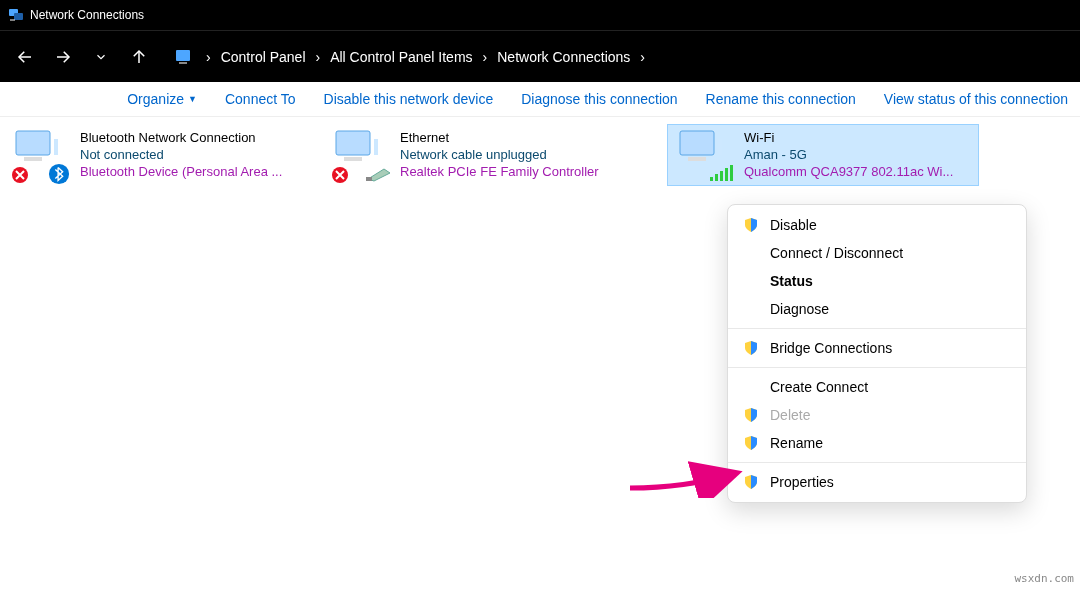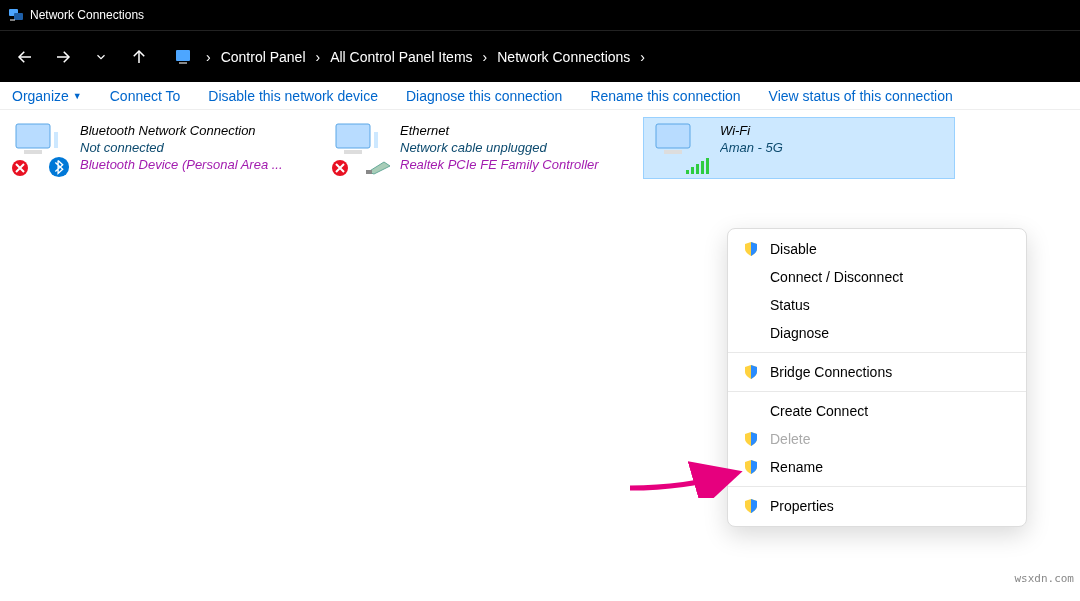--- a/index.html
+++ b/index.html
@@ -7,39 +7,39 @@
   
   .titlebar { height:30px; background:#000; color:#fff; display:flex; align-items:center; padding:0 8px; font-size:12px; }
   .titlebar svg { margin-right:6px; }
   
   .addr { height:52px; background:#000; display:flex; align-items:center; padding:0 8px; gap:4px; border-top:1px solid #222;}
   .navbtn { width:34px; height:34px; display:flex; align-items:center; justify-content:center; color:#fff; border-radius:4px;}
   .crumb-wrap { flex:1; height:34px; display:flex; align-items:center; margin-left:4px; color:#fff; font-size:14px; }
   .crumb { padding:0 4px; cursor:default; }
   .sep-chev { padding:0 6px; color:#fff; }
   
-  .cmdbar { height:28px; display:flex; align-items:center; padding:0 12px; gap:28px; border-bottom:1px solid #eee; }
+  .cmdbar { height:35px; display:flex; align-items:center; padding:0 12px; gap:28px; border-bottom:1px solid #eee;justify-content:flex-end; }
   .cmdlink { color:#0066cc; font-size:14px; display:flex; align-items:center; gap:4px; cursor:default;}
   .dropdown-caret { font-size:9px; }
   
-  .content { padding:8px 4px; display:flex; gap:0;font-style:italic; }
+  .content { padding:8px 4px; display:flex; gap:0; }
   .conn { width:320px; display:flex; padding:4px 8px; gap:8px; }
-  .conn.selected { background:#cce8ff; outline:1px solid #99d1ff; }
+  .conn.selected { background:#cce8ff; outline:1px solid #99d1ff;margin-left:24px; }
   .iconbox { width:60px; height:52px; position:relative; flex-shrink:0; }
   .txt { font-size:13px; line-height:17px; color:#000; overflow:hidden; }
   .txt .l1 { white-space:nowrap; overflow:hidden; text-overflow:ellipsis;}
   .txt .l2 { color:#0c4a6e; white-space:nowrap; overflow:hidden; text-overflow:ellipsis;}
   .txt .l3 { color:#a21caf; white-space:nowrap; overflow:hidden; text-overflow:ellipsis;}
   
-  .ctxmenu { position:absolute; left:727px; top:204px; width:300px; background:#fff; border:1px solid #ddd; border-radius:8px; box-shadow:0 8px 24px rgba(0,0,0,.15); padding:6px 0; font-size:14px;margin-top:24px;}
+  .ctxmenu { position:absolute; left:727px; top:204px; width:300px; background:#fff; border:1px solid #ddd; border-radius:8px; box-shadow:0 8px 24px rgba(0,0,0,.15); padding:6px 0; font-size:14px;}
   .ctxitem { height:28px; display:flex; align-items:center; padding:0 14px; gap:10px; cursor:default;}
   .ctxitem.disabled { color:#aaa;text-align:right; }
   .ctxitem .shield { width:18px; display:flex; justify-content:center; }
   .ctxsep { height:1px; background:#e8e8e8; margin:5px 0; }
-  .bold { font-weight:400; }
+  .bold { font-weight:700; }
   
   .arrow-ann { position:absolute; left:625px; top:428px; pointer-events:none;}
   
   .wm { position:absolute; right:6px; bottom:16px; font-size:11px; color:#888; font-family:monospace;}
   
   .shield-svg { width:16px;height:16px;}
   .monitor-svg { width:48px;height:40px;}
   .redx { position:absolute; left:-2px; bottom:-4px; width:20px;height:20px;}
   .bt { position:absolute; left:36px; bottom:-4px;}
   .plug { position:absolute; left:34px; bottom:-2px; }
@@ -168,20 +168,21 @@
           <rect x="0" y="14" width="3" height="4" fill="#2ecc40"></rect>
           <rect x="5" y="11" width="3" height="7" fill="#2ecc40"></rect>
           <rect x="10" y="8" width="3" height="10" fill="#2ecc40"></rect>
           <rect x="15" y="5" width="3" height="13" fill="#2ecc40"></rect>
           <rect x="20" y="2" width="3" height="16" fill="#2ecc40"></rect>
         </svg>
     </div>
     <div class="txt">
       <div class="l1">Wi-Fi</div>
       <div class="l2">Aman - 5G</div>
+      <div class="l3">Qualcomm QCA9377 802.11ac Wi...</div>
     </div>
   </div>
 </div>
 
 <div class="ctxmenu">
   <div class="ctxitem">
     <span class="shield">
         <svg class="shield-svg" viewBox="0 0 16 16">
           <path d="M8 1 L14 3 V8 C14 12 8 15 8 15 C8 15 2 12 2 8 V3 Z" fill="#ffd23f"></path>
           <path d="M8 1 L14 3 V8 C14 12 8 15 8 15 V1" fill="#2a8cff"></path>

